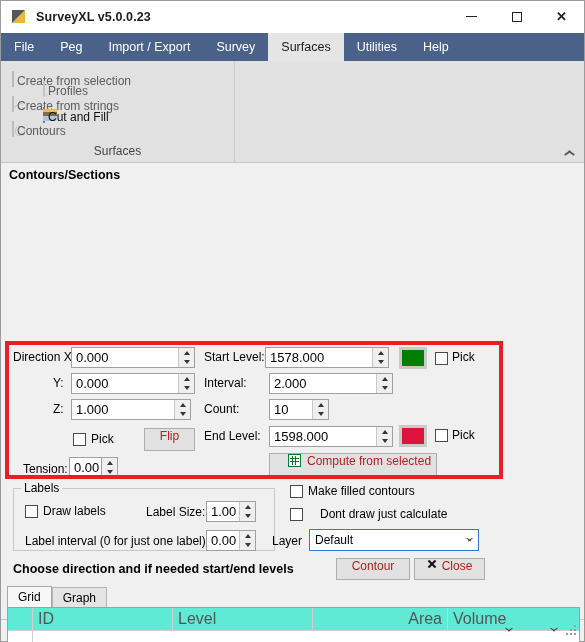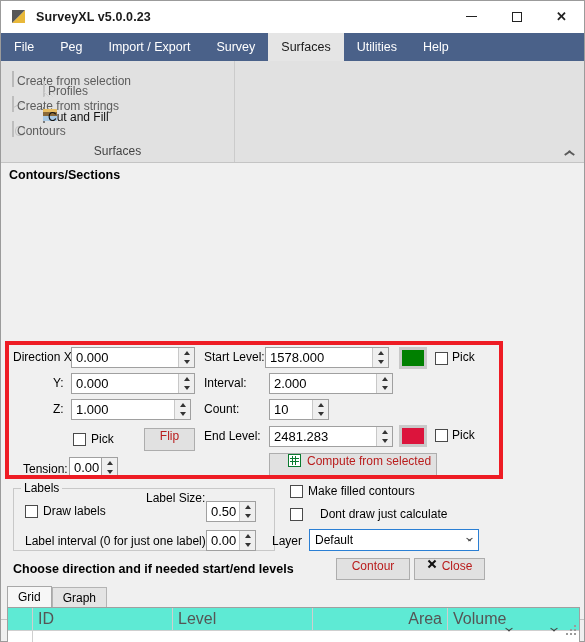--- a/index.html
+++ b/index.html
@@ -379,21 +379,21 @@
     </div>
 
     <div class="cbox" style="left:72px;top:270px"></div>
     <span class="lbl" style="left:90px;top:269px">Pick</span>
     <div class="btn" style="left:143px;top:265px;width:51px;height:23px">
       <span>Flip</span>
     </div>
 
     <span class="lbl" style="left:203px;top:266px">End Level:</span>
     <div class="tbox" style="left:268px;top:263px;width:124px">
-      <span class="val">2481.283</span>
+      <span class="val">1598.000</span>
       <span class="spin">
           <span class="up"></span>
           <span class="dn"></span>
         </span>
     </div>
     <div class="swatch" id="sw-end" style="left: 398px; top: 262px; background: rgb(220, 20, 60);"></div>
     <div class="cbox" style="left:434px;top:266px"></div>
     <span class="lbl" style="left:451px;top:265px">Pick</span>
 
     <span class="lbl" style="left:22px;top:299px">Tension:</span>
@@ -413,23 +413,23 @@
     <div class="btn" style="left:268px;top:290px;width:168px;height:23px;justify-content:flex-start;padding-left:18px">
       <span class="calcico"></span>
       <span>Compute from selected</span>
     </div>
 
     <div class="groupbox" style="left:12px;top:325px;width:262px;height:63px">
       <span class="gtitle">Labels</span>
     </div>
     <div class="cbox" style="left:24px;top:342px"></div>
     <span class="lbl" style="left:42px;top:341px">Draw labels</span>
-    <span class="lbl" style="left:145px;top:328px">Label Size:</span>
+    <span class="lbl" style="left:145px;top:342px">Label Size:</span>
     <div class="tbox" style="left:205px;top:338px;width:50px">
-      <span class="val">0.50</span>
+      <span class="val">1.00</span>
       <span class="spin">
           <span class="up"></span>
           <span class="dn"></span>
         </span>
     </div>
     <span class="lbl" style="left:24px;top:371px">Label interval (0 for just one label):</span>
     <div class="tbox" style="left:205px;top:367px;width:50px">
       <span class="val">0.00</span>
       <span class="spin">
           <span class="up"></span>

